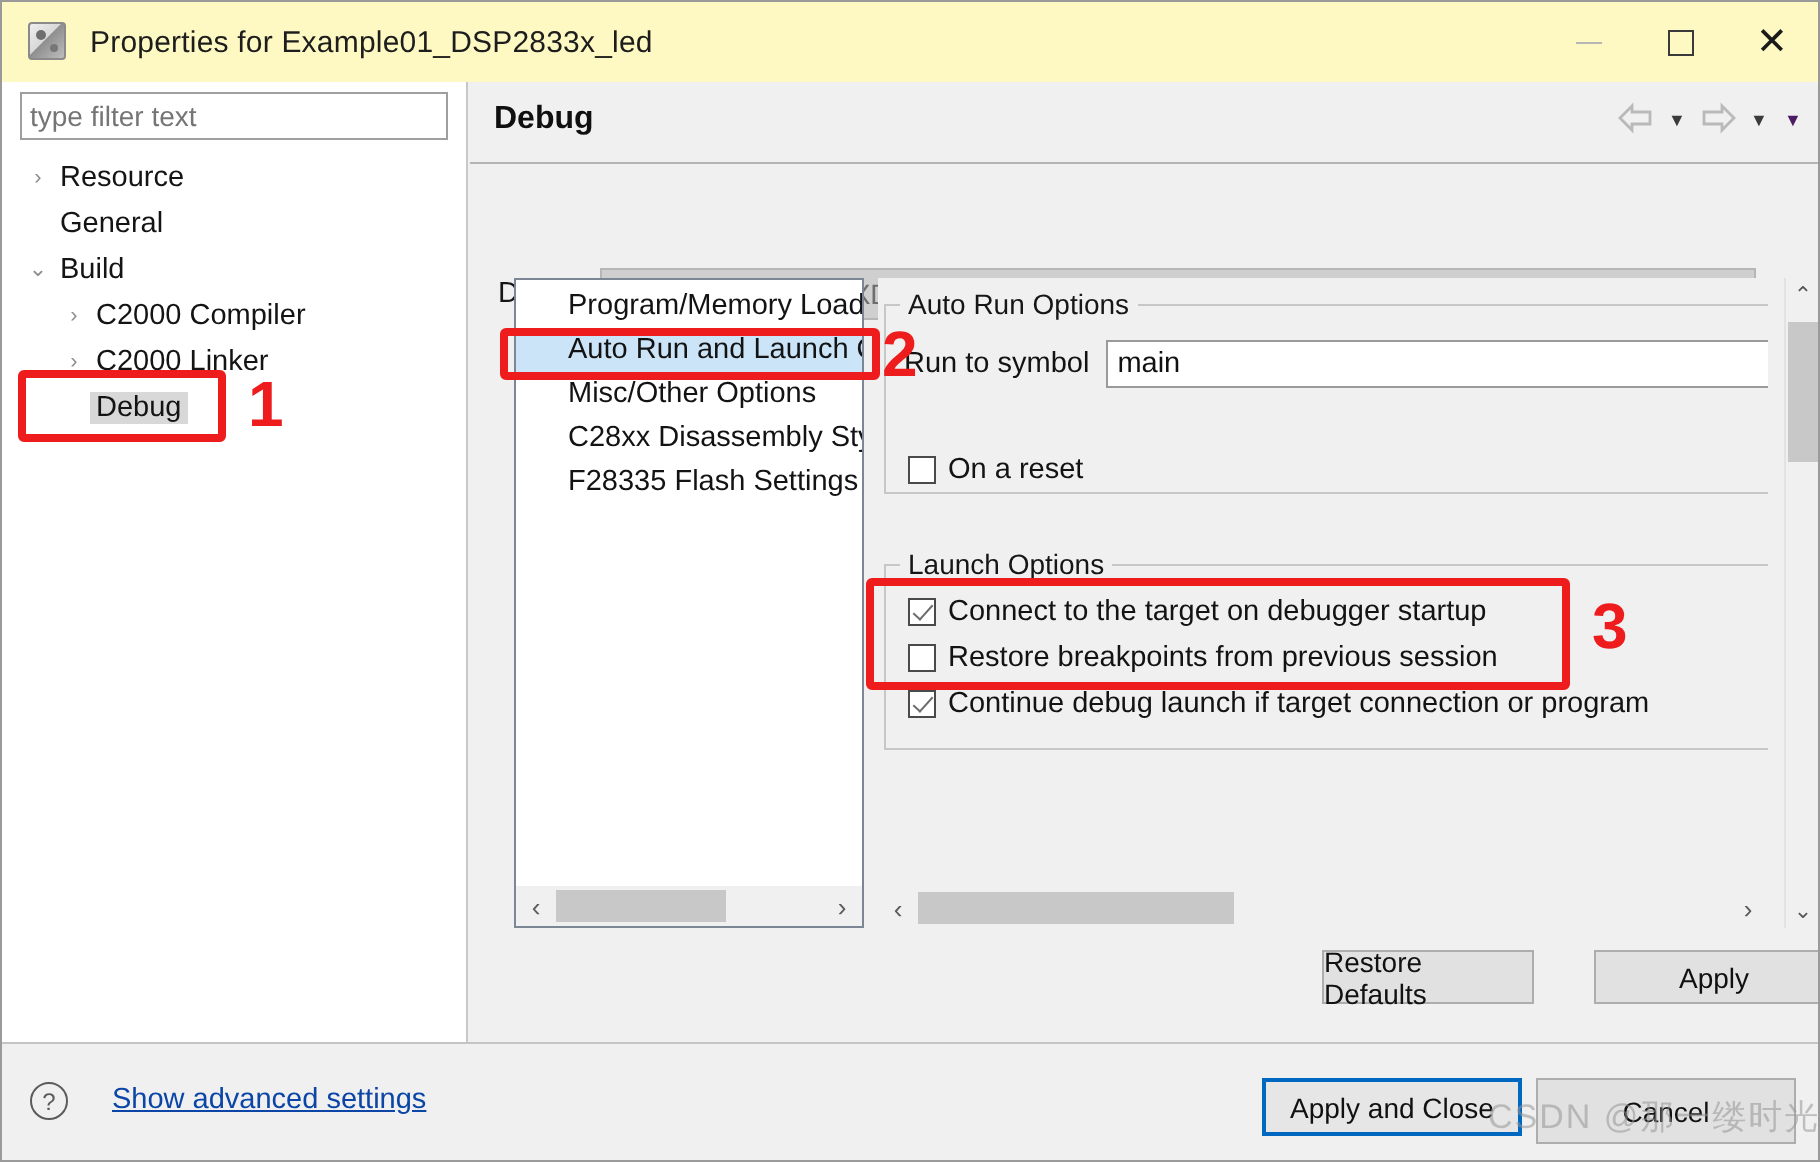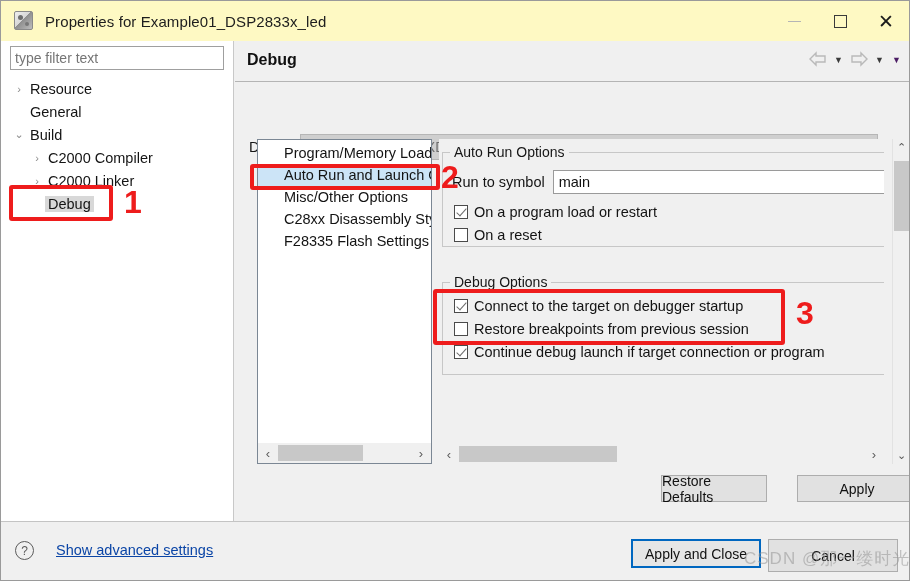--- a/index.html
+++ b/index.html
@@ -375,32 +375,28 @@
     </div>
 
     <div class="optpane">
 
       <div class="groupbox" style="left:3px; top:13px; width:600px; height:95px;">
         <span class="group-legend">Auto Run Options</span>
         <div class="frow" style="position:absolute; left:9px; top:17px;">
           <span>Run to symbol</span>
           <span class="textfield" style="margin-left:8px; width:415px;">main</span>
         </div>
-        <div class="frow" style="position:absolute; left:11px; top:51px;">
-          <span class="cbx checked"></span>
-          <span>On a program load or restart</span>
-        </div>
         <div class="frow" style="position:absolute; left:11px; top:74px;text-align:right;">
           <span class="cbx"></span>
           <span>On a reset</span>
         </div>
       </div>
 
       <div class="groupbox" style="left:3px; top:143px; width:600px; height:93px;">
-        <span class="group-legend">Debug Options</span>
+        <span class="group-legend">Launch Options</span>
         <div class="frow" style="position:absolute; left:11px; top:15px;">
           <span class="cbx checked"></span>
           <span>Connect to the target on debugger startup</span>
         </div>
         <div class="frow" style="position:absolute; left:11px; top:38px;text-align:center;">
           <span class="cbx"></span>
           <span>Restore breakpoints from previous session</span>
         </div>
         <div class="frow" style="position:absolute; left:11px; top:61px; white-space:nowrap;">
           <span class="cbx checked"></span>

